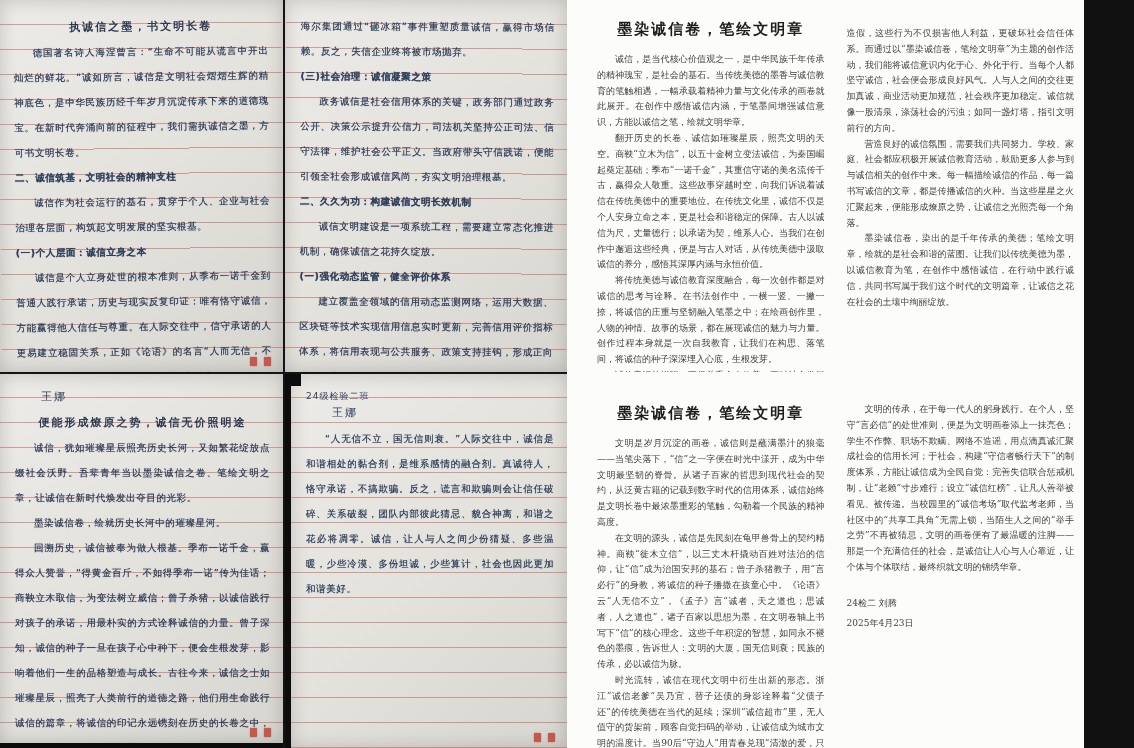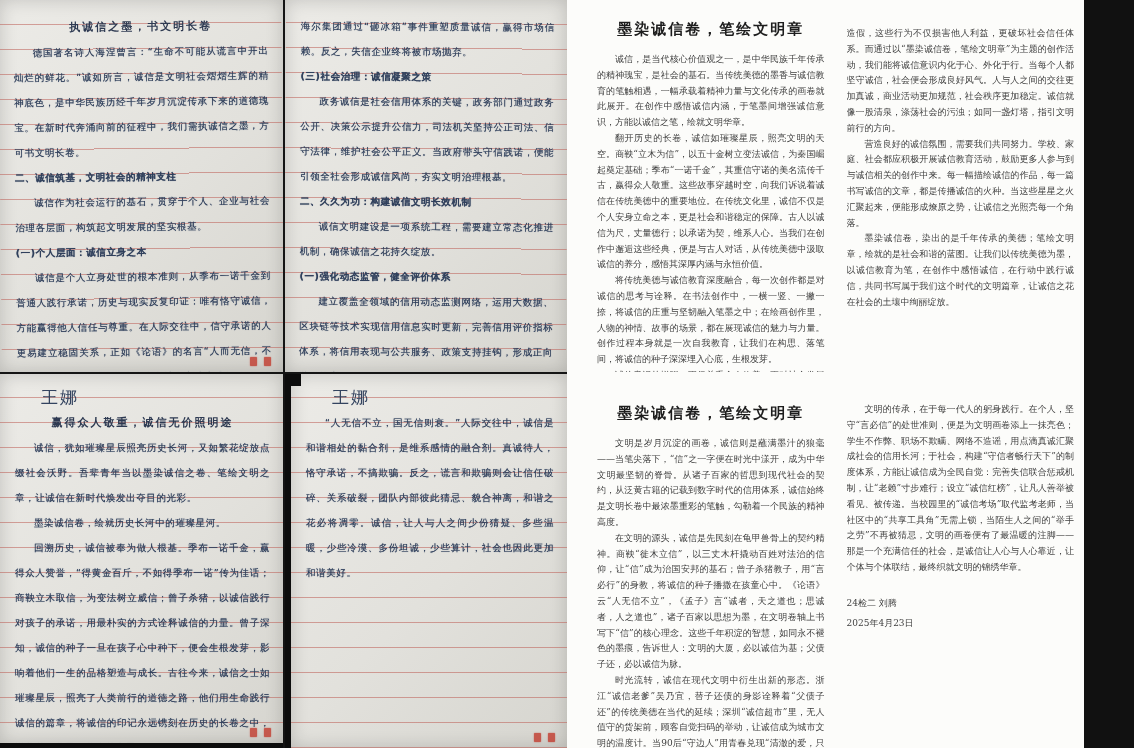--- a/index.html
+++ b/index.html
@@ -19,21 +19,21 @@
            overflow:hidden;}
   .p1 .content{transform:rotate(-.6deg);}
   .p2 .content{transform:rotate(.3deg);}
   .hw-title{font-size:11px;font-weight:bold;text-align:center;line-height:25px;
             color:#2e3a52;letter-spacing:2px;}
   p.hw{margin:0;font-size:9.5px;line-height:25px;color:#30405c;text-align:justify;
        text-indent:2em;letter-spacing:.6px;text-shadow:0 0 .7px rgba(48,64,92,.8);}
   p.hw-head{text-indent:0;font-weight:bold;}
   p.hw-cont{text-indent:0;}
   .hw-meta{margin:0;font-size:9px;line-height:16px;color:#33435f;letter-spacing:1px;}
-  .hw-name{margin:0 0 4px 26px;font-size:17px;line-height:18px;color:#33435f;letter-spacing:2px;}
+  .hw-name{margin:0 0 4px 26px;font-size:11px;line-height:18px;color:#33435f;letter-spacing:2px;}
   .stamp{position:absolute;right:12px;bottom:6px;display:flex;gap:7px;}
   .stamp i{display:block;width:7px;height:9px;background:#c23b2e;opacity:.8;border-radius:1px;
            box-shadow:0 0 1.5px #c23b2e;}
   
   .printed{width:517px;height:748px;background:#fcfcfa;display:flex;flex-direction:column;}
   .essay{display:flex;gap:22px;padding:12px 10px 0 30px;height:372px;box-sizing:border-box;}
   .essay.second{height:376px;padding-top:24px;}
   .ecol{width:252px;overflow:hidden;}
   .etitle{font-family:"DejaVu Serif",serif;font-size:15px;font-weight:bold;text-align:center;
           margin:8px 0 13px;letter-spacing:2px;color:#1d1d1d;}
@@ -77,34 +77,35 @@
       <p class="hw">诚信文明建设是一项系统工程，需要建立常态化推进机制，确保诚信之花持久绽放。</p>
       <p class="hw hw-head">(一)强化动态监管，健全评价体系</p>
       <p class="hw">建立覆盖全领域的信用动态监测网络，运用大数据、区块链等技术实现信用信息实时更新，完善信用评价指标体系，将信用表现与公共服务、政策支持挂钩，形成正向激励效应。</p>
 
     </div>
   </div>
 
   <div class="photo p3">
     <div class="content">
       <p class="hw-name">王娜</p>
-      <div class="hw-title">赢得众人敬重，诚信无价照明途</div>
+      <div class="hw-title">便能形成燎原之势，诚信无价照明途</div>
       <p class="hw">诚信，犹如璀璨星辰照亮历史长河，又如繁花绽放点缀社会沃野。吾辈青年当以墨染诚信之卷、笔绘文明之章，让诚信在新时代焕发出夺目的光彩。</p>
       <p class="hw">墨染诚信卷，绘就历史长河中的璀璨星河。</p>
       <p class="hw">回溯历史，诚信被奉为做人根基。季布一诺千金，赢得众人赞誉，“得黄金百斤，不如得季布一诺”传为佳话；商鞅立木取信，为变法树立威信；曾子杀猪，以诚信践行对孩子的承诺，用最朴实的方式诠释诚信的力量。曾子深知，诚信的种子一旦在孩子心中种下，便会生根发芽，影响着他们一生的品格塑造与成长。古往今来，诚信之士如璀璨星辰，照亮了人类前行的道德之路，他们用生命践行诚信的篇章，将诚信的印记永远镌刻在历史的长卷之中，滋养着一代又一代人的心灵。</p>
 
     </div>
     <div class="stamp">
         <i></i>
         <i></i>
       </div>
   </div>
 
   <div class="photo p4">
     <div class="content">
+      <p class="hw-meta">24级检验二班</p>
       <p class="hw-name">王娜</p>
       <p class="hw">“人无信不立，国无信则衰。”人际交往中，诚信是和谐相处的黏合剂，是维系感情的融合剂。真诚待人，恪守承诺，不搞欺骗。反之，谎言和欺骗则会让信任破碎、关系破裂，团队内部彼此猜忌、貌合神离，和谐之花必将凋零。诚信，让人与人之间少份猜疑、多些温暖，少些冷漠、多份坦诚，少些算计，社会也因此更加和谐美好。</p>
 
     </div>
     <div class="stamp">
         <i></i>
         <i></i>
       </div>
   </div>
 
@@ -124,21 +125,21 @@
       <p class="cont">造假，这些行为不仅损害他人利益，更破坏社会信任体系。而通过以“墨染诚信卷，笔绘文明章”为主题的创作活动，我们能将诚信意识内化于心、外化于行。当每个人都坚守诚信，社会便会形成良好风气。人与人之间的交往更加真诚，商业活动更加规范，社会秩序更加稳定。诚信就像一股清泉，涤荡社会的污浊；如同一盏灯塔，指引文明前行的方向。</p>
       <p>营造良好的诚信氛围，需要我们共同努力。学校、家庭、社会都应积极开展诚信教育活动，鼓励更多人参与到与诚信相关的创作中来。每一幅描绘诚信的作品，每一篇书写诚信的文章，都是传播诚信的火种。当这些星星之火汇聚起来，便能形成燎原之势，让诚信之光照亮每一个角落。</p>
       <p>墨染诚信卷，染出的是千年传承的美德；笔绘文明章，绘就的是社会和谐的蓝图。让我们以传统美德为墨，以诚信教育为笔，在创作中感悟诚信，在行动中践行诚信，共同书写属于我们这个时代的文明篇章，让诚信之花在社会的土壤中绚丽绽放。</p>
     </div>
   </section>
 
   <section class="essay second">
     <div class="ecol">
       <h1 class="etitle">墨染诚信卷，笔绘文明章</h1>
       <p>文明是岁月沉淀的画卷，诚信则是蘸满墨汁的狼毫——当笔尖落下，“信”之一字便在时光中漾开，成为中华文明最坚韧的脊骨。从诸子百家的哲思到现代社会的契约，从泛黄古籍的记载到数字时代的信用体系，诚信始终是文明长卷中最浓墨重彩的笔触，勾勒着一个民族的精神高度。</p>
-      <p>在文明的源头，诚信是先民刻在龟甲兽骨上的契约精神。商鞅“徙木立信”，以三丈木杆撬动百姓对法治的信仰，让“信”成为治国安邦的基石；曾子杀猪教子，用“言必行”的身教，将诚信的种子播撒在孩童心中。《论语》云“人无信不立”，《孟子》言“诚者，天之道也；思诚者，人之道也”，诸子百家以思想为墨，在文明卷轴上书写下“信”的核心理念。这些千年积淀的智慧，如同永不褪色的墨痕，告诉世人：文明的大厦，必以诚信为基；父债子还，必以诚信为脉。</p>
+      <p>在文明的源头，诚信是先民刻在龟甲兽骨上的契约精神。商鞅“徙木立信”，以三丈木杆撬动百姓对法治的信仰，让“信”成为治国安邦的基石；曾子杀猪教子，用“言必行”的身教，将诚信的种子播撒在孩童心中。《论语》云“人无信不立”，《孟子》言“诚者，天之道也；思诚者，人之道也”，诸子百家以思想为墨，在文明卷轴上书写下“信”的核心理念。这些千年积淀的智慧，如同永不褪色的墨痕，告诉世人：文明的大厦，国无信则衰；民族的传承，必以诚信为脉。</p>
       <p>时光流转，诚信在现代文明中衍生出新的形态。浙江“诚信老爹”吴乃宜，替子还债的身影诠释着“父债子还”的传统美德在当代的延续；深圳“诚信超市”里，无人值守的货架前，顾客自觉扫码的举动，让诚信成为城市文明的温度计。当90后“守边人”用青春兑现“清澈的爱，只为中国”的誓言，当志愿者在抗疫一线以“不缺席”的坚守践行服务承诺，诚信早已超越了个体道德的范畴，成为丈量社会文明的标尺——它是科技浪潮中不变</p>
     </div>
     <div class="ecol ecol2">
       <p>文明的传承，在于每一代人的躬身践行。在个人，坚守“言必信”的处世准则，便是为文明画卷添上一抹亮色；学生不作弊、职场不欺瞒、网络不造谣，用点滴真诚汇聚成社会的信用长河；于社会，构建“守信者畅行天下”的制度体系，方能让诚信成为全民自觉：完善失信联合惩戒机制，让“老赖”寸步难行；设立“诚信红榜”，让凡人善举被看见、被传递。当校园里的“诚信考场”取代监考老师，当社区中的“共享工具角”无需上锁，当陌生人之间的“举手之劳”不再被猜忌，文明的画卷便有了最温暖的注脚——那是一个充满信任的社会，是诚信让人心与人心靠近，让个体与个体联结，最终织就文明的锦绣华章。</p>
       <p class="sig">24检二 刘腾</p>
       <p class="sig-date">2025年4月23日</p>
     </div>
   </section>
 
 </div>

